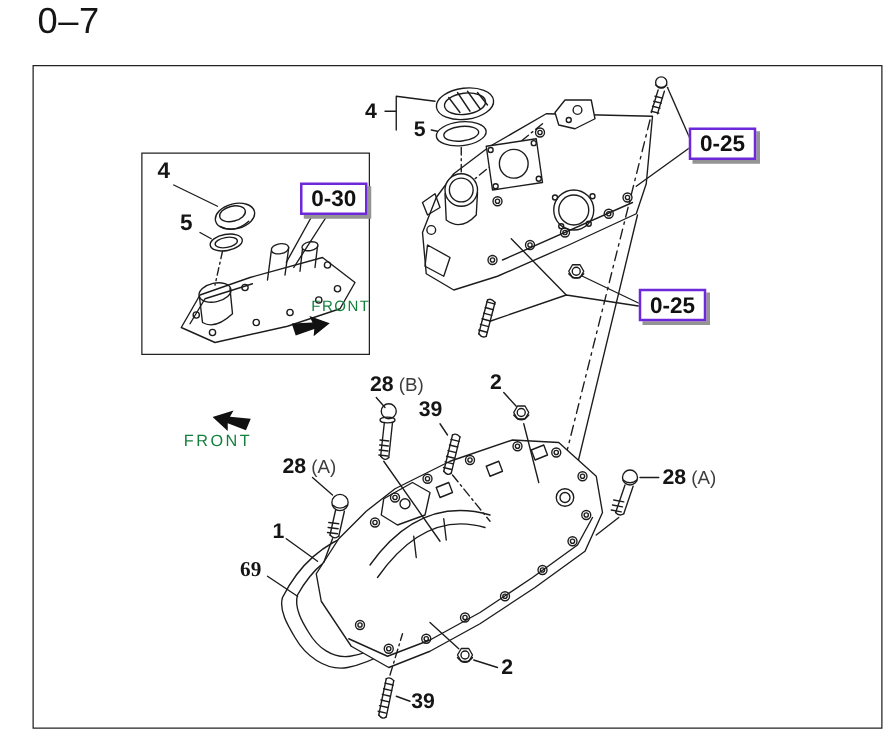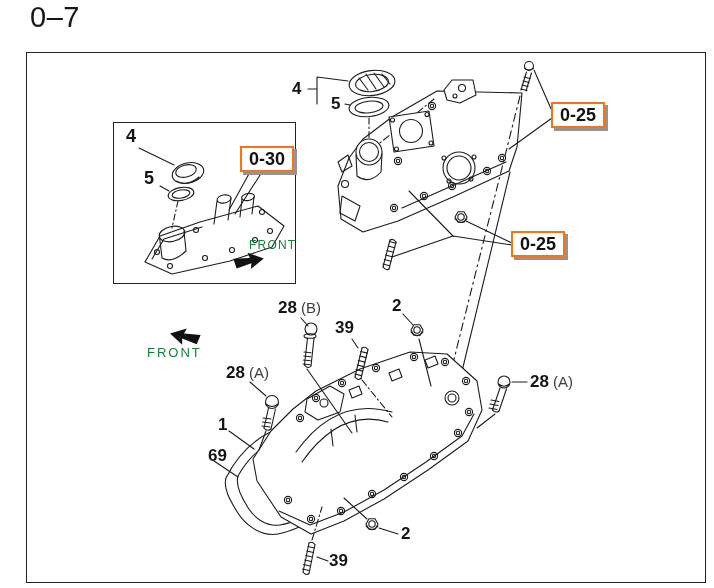--- a/index.html
+++ b/index.html
@@ -13,21 +13,21 @@
   }
   .frame{
     position:absolute;left:26px;top:52px;width:678px;height:529px;
     border:1.5px solid #222;
   }
   .inset{
     position:absolute;left:113px;top:122px;width:181px;height:160px;
     border:1.5px solid #222;
   }
   .callout{
-    position:absolute;border:2px solid #f97316;background:#fff;
+    position:absolute;border:2px solid #6d28d9;background:#fff;
     box-shadow:3px 3px 0 #949494;font-weight:bold;font-size:18px;
     line-height:20px;padding:1px 7px;text-align:center;white-space:nowrap;
   }
   .plabel{
     position:absolute;font-weight:bold;font-size:17px;color:#151515;
     white-space:nowrap;line-height:1;
   }
   .plabel .var{font-weight:400;font-size:15px;color:#3d3d3d;margin-left:4px;}
   .plabel.big{font-size:18px;}
   .front{
@@ -280,31 +280,31 @@
 <div class="callout" style="left:511px;top:231px;">0-25</div>
 <div class="callout" style="left:240px;top:146px;">0-30</div>
 
 <div class="plabel big" style="left:126px;top:127px;">4</div>
 <div class="plabel big" style="left:144px;top:169px;">5</div>
 <div class="front inset-front" style="left:249px;top:239px;">FRONT</div>
 
 <div class="plabel" style="left:292px;top:80px;">4</div>
 <div class="plabel" style="left:331px;top:95px;">5</div>
 
-<div class="plabel" style="left:278px;top:299px;text-align:right;">
+<div class="plabel" style="left:296px;top:299px;text-align:right;">
   <span class="num">28</span><span class="var">(B)</span>
 </div>
 <div class="plabel" style="left:335px;top:319px;">39</div>
 <div class="plabel" style="left:392px;top:297px;">2</div>
 
 <div class="plabel" style="left:226px;top:364px;">
   <span class="num">28</span><span class="var">(A)</span>
 </div>
 <div class="plabel" style="left:530px;top:373px;">
   <span class="num">28</span><span class="var">(A)</span>
 </div>
 
 <div class="plabel" style="left:218px;top:416px;">1</div>
-<div class="plabel" style="left:208px;top:447px;">69</div>
+<div class="plabel" style="left:192px;top:447px;font-family:Liberation Serif, serif;">69</div>
 <div class="plabel" style="left:401px;top:525px;">2</div>
 <div class="plabel" style="left:329px;top:552px;">39</div>
 
 <div class="front" style="left:147px;top:346px;">FRONT</div>
 
 </body></html>

